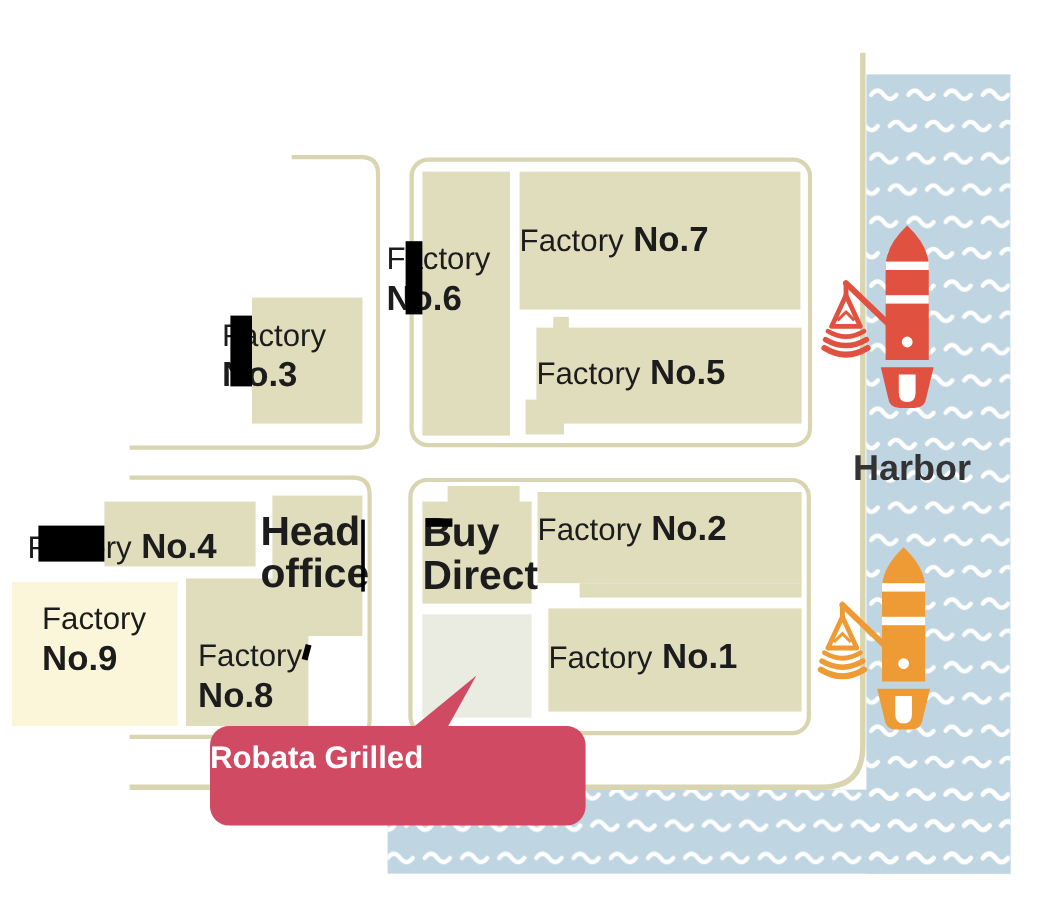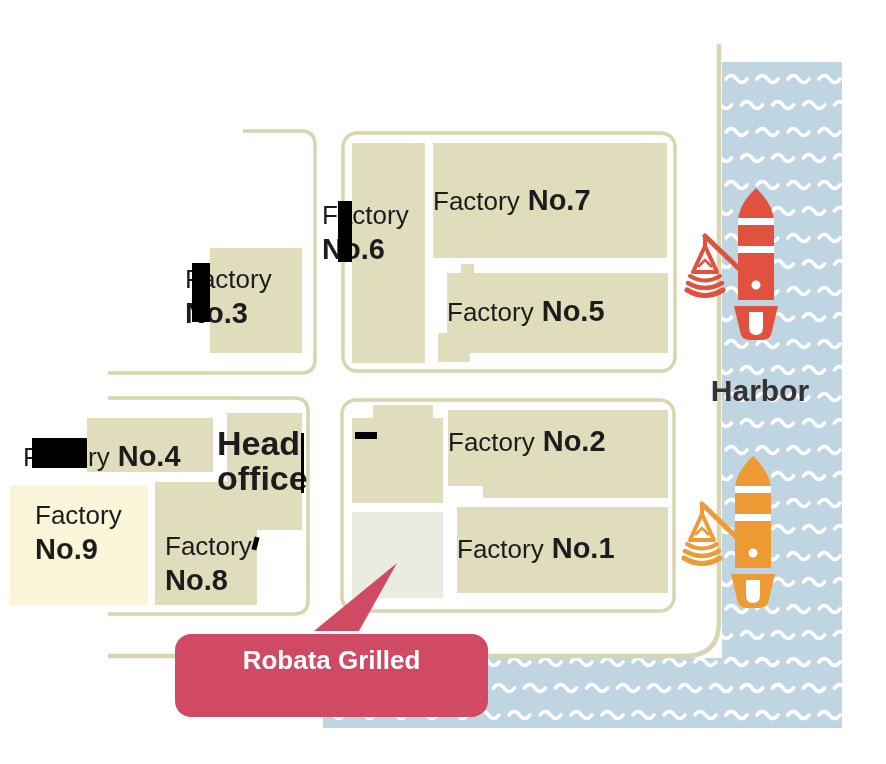--- a/index.html
+++ b/index.html
@@ -29,24 +29,24 @@
   .bldg.gray{background:var(--building-gray);}
   .lab{position:absolute;font-size:26px;line-height:34px;white-space:nowrap;}
   .lab .n{font-size:29px;font-weight:700;}
   .lab.one .n{margin-left:8px;}
   .lab.center{text-align:left;}
   .lab.boldlab{font-weight:700;font-size:34px;line-height:35px;}
   .harbor{position:absolute;left:696px;top:374px;width:128px;text-align:center;
     font-size:30px;font-weight:700;color:var(--harbor-text);}
   .art{position:absolute;background:var(--artifact);}
   .callout{
-    position:absolute;left:175px;top:634px;width:313px;height:83px;
+    position:absolute;left:175px;top:605px;width:313px;height:83px;
     background:var(--callout-bg);border-radius:16px;
     color:var(--callout-text);font-weight:700;font-size:26px;line-height:31px;
-    text-align:center;box-sizing:border-box;padding-top:11px;
+    text-align:left;box-sizing:border-box;padding-top:11px;
   }
 </style>
 </head>
 <body>
 
 <div class="map">
 
   <svg class="layer" width="886" height="764" viewBox="0 0 886 764">
     <defs>
       <pattern id="waves" x="722" y="66" width="31" height="53" patternUnits="userSpaceOnUse">
@@ -128,20 +128,24 @@
     <span>office</span>
   </div>
   <div class="lab" style="left:35px;top:498px;">
     <span>Factory</span><br>
     <b class="n">No.9</b>
   </div>
   <div class="lab" style="left:165px;top:529px;">
     <span>Factory</span><br>
     <b class="n">No.8</b>
   </div>
+  <div class="lab boldlab center" style="left:352px;top:426px;width:96px;line-height:36px;">
+    <span>Buy</span><br>
+    <span>Direct</span>
+  </div>
   <div class="lab one center" style="left:448px;top:424px;width:220px;">
     <span>Factory</span><b class="n">No.2</b>
   </div>
   <div class="lab one center" style="left:457px;top:531px;width:239px;">
     <span>Factory</span><b class="n">No.1</b>
   </div>
   <div class="harbor">Harbor</div>
 
   <div class="art" style="left:192px;top:263px;width:18px;height:59px;"></div>
   <div class="art" style="left:338px;top:201px;width:14px;height:61px;"></div>

